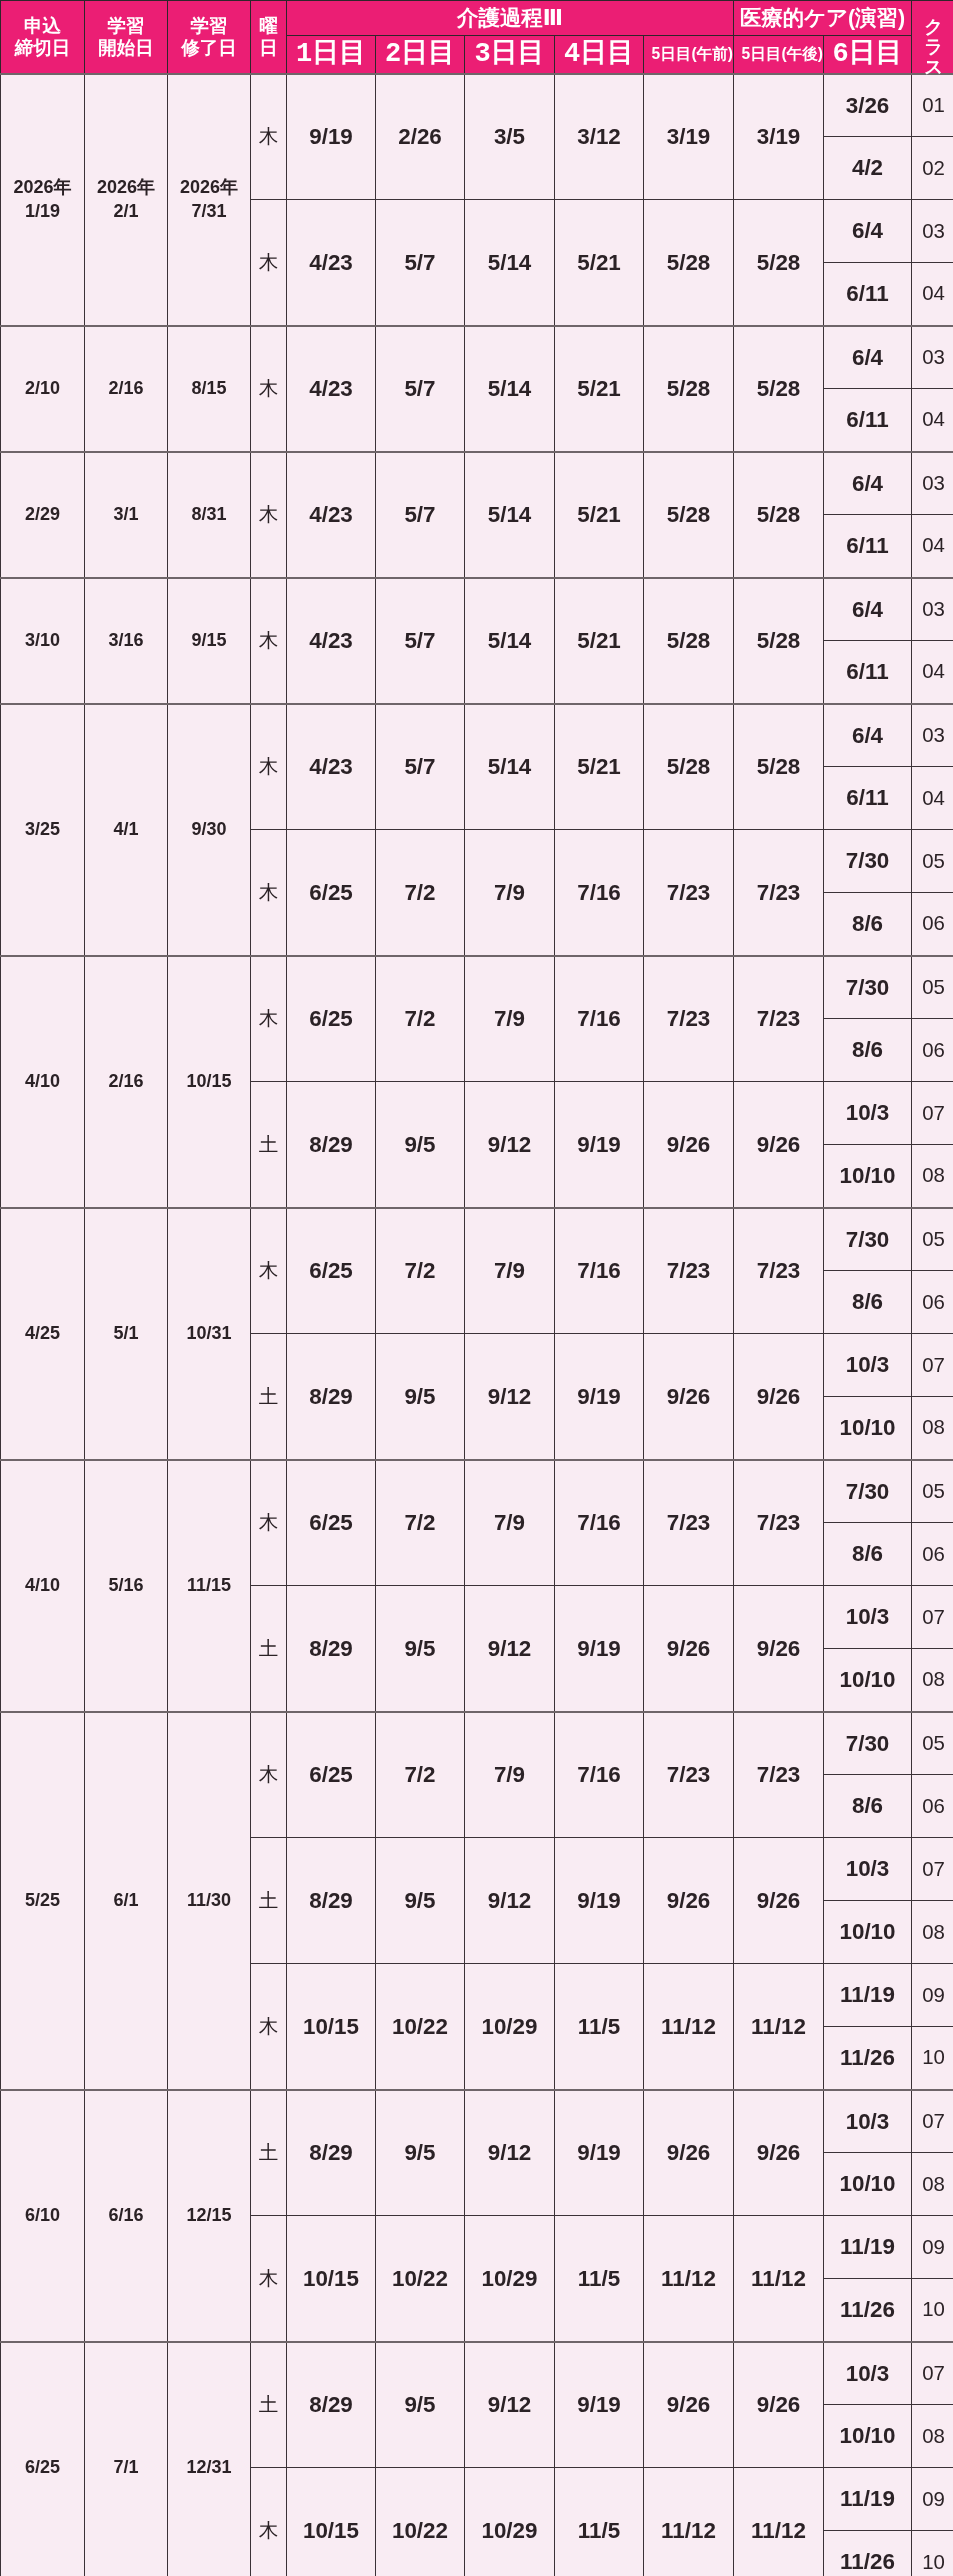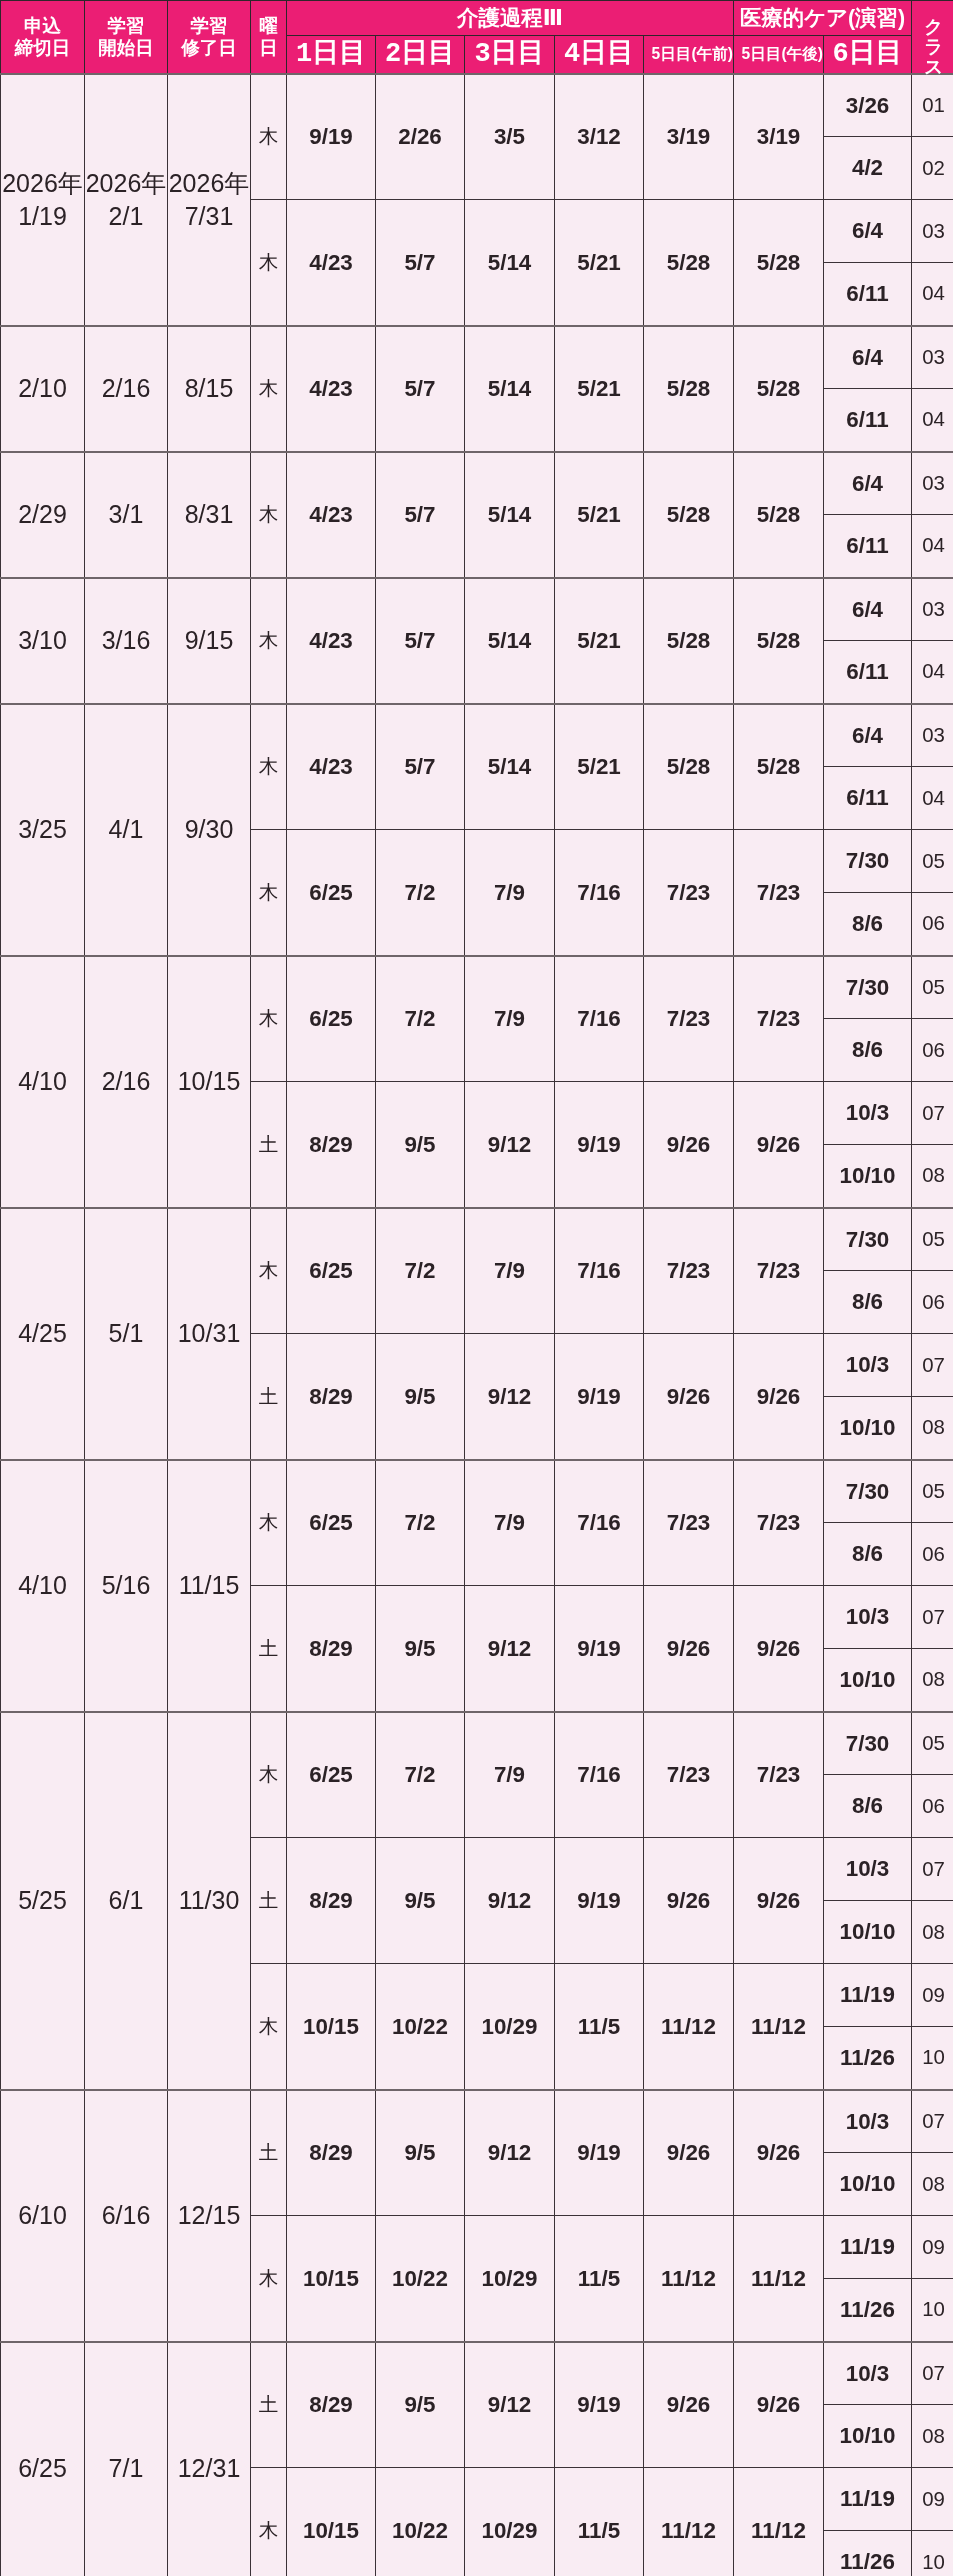--- a/index.html
+++ b/index.html
@@ -49,21 +49,21 @@
   
   tbody tr{height:63px;}
   tbody td{
     background:var(--cell-bg);
     border:1px solid var(--line-dark);
     text-align:center;
     vertical-align:middle;
     padding:0;
     line-height:1.3;
   }
-  td.c-left{font-size:25px;font-weight:400;}
+  td.c-left{font-size:18px;font-weight:700;}
   td.c-wd{font-size:19.5px;font-weight:400;}
   td.c-day{font-size:22.4px;font-weight:700;}
   td.c-day6{font-size:22.4px;font-weight:700;}
   td.c-class{font-size:20.4px;font-weight:400;}
   tr.block-start td{border-top:2.9px solid var(--line-block);}
   tr.group-start td{border-top:1.9px solid var(--line-group);}
   td.sub-sep{border-top:1.9px solid var(--line-sub);}
 </style>
 </head>
 <body>

